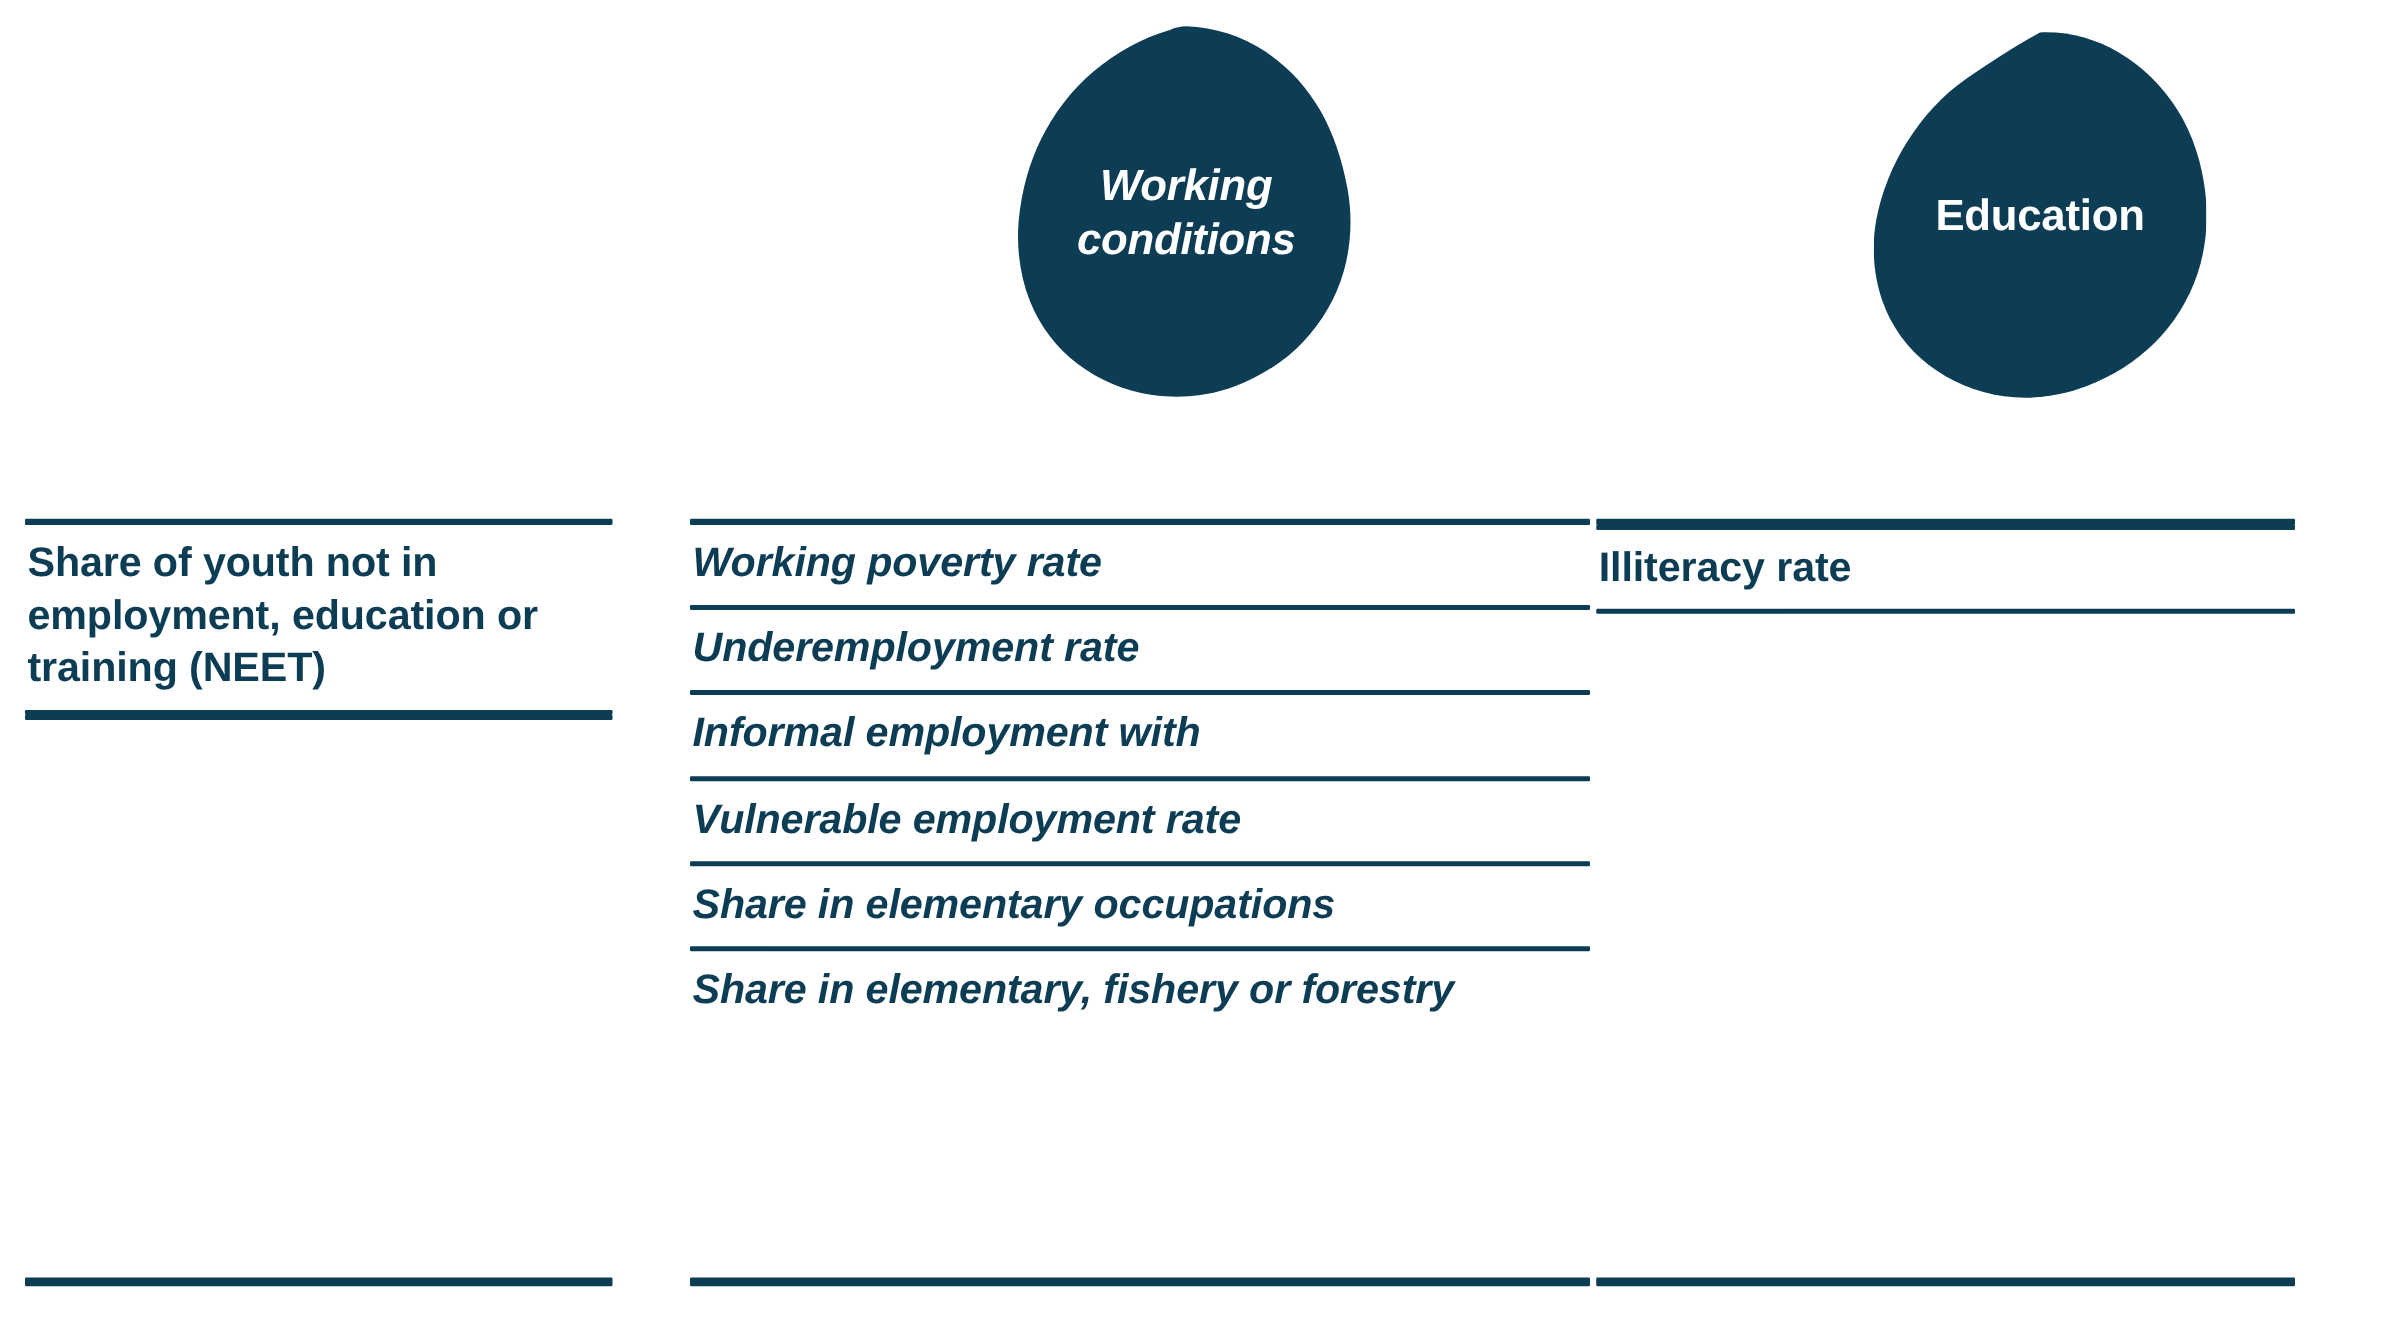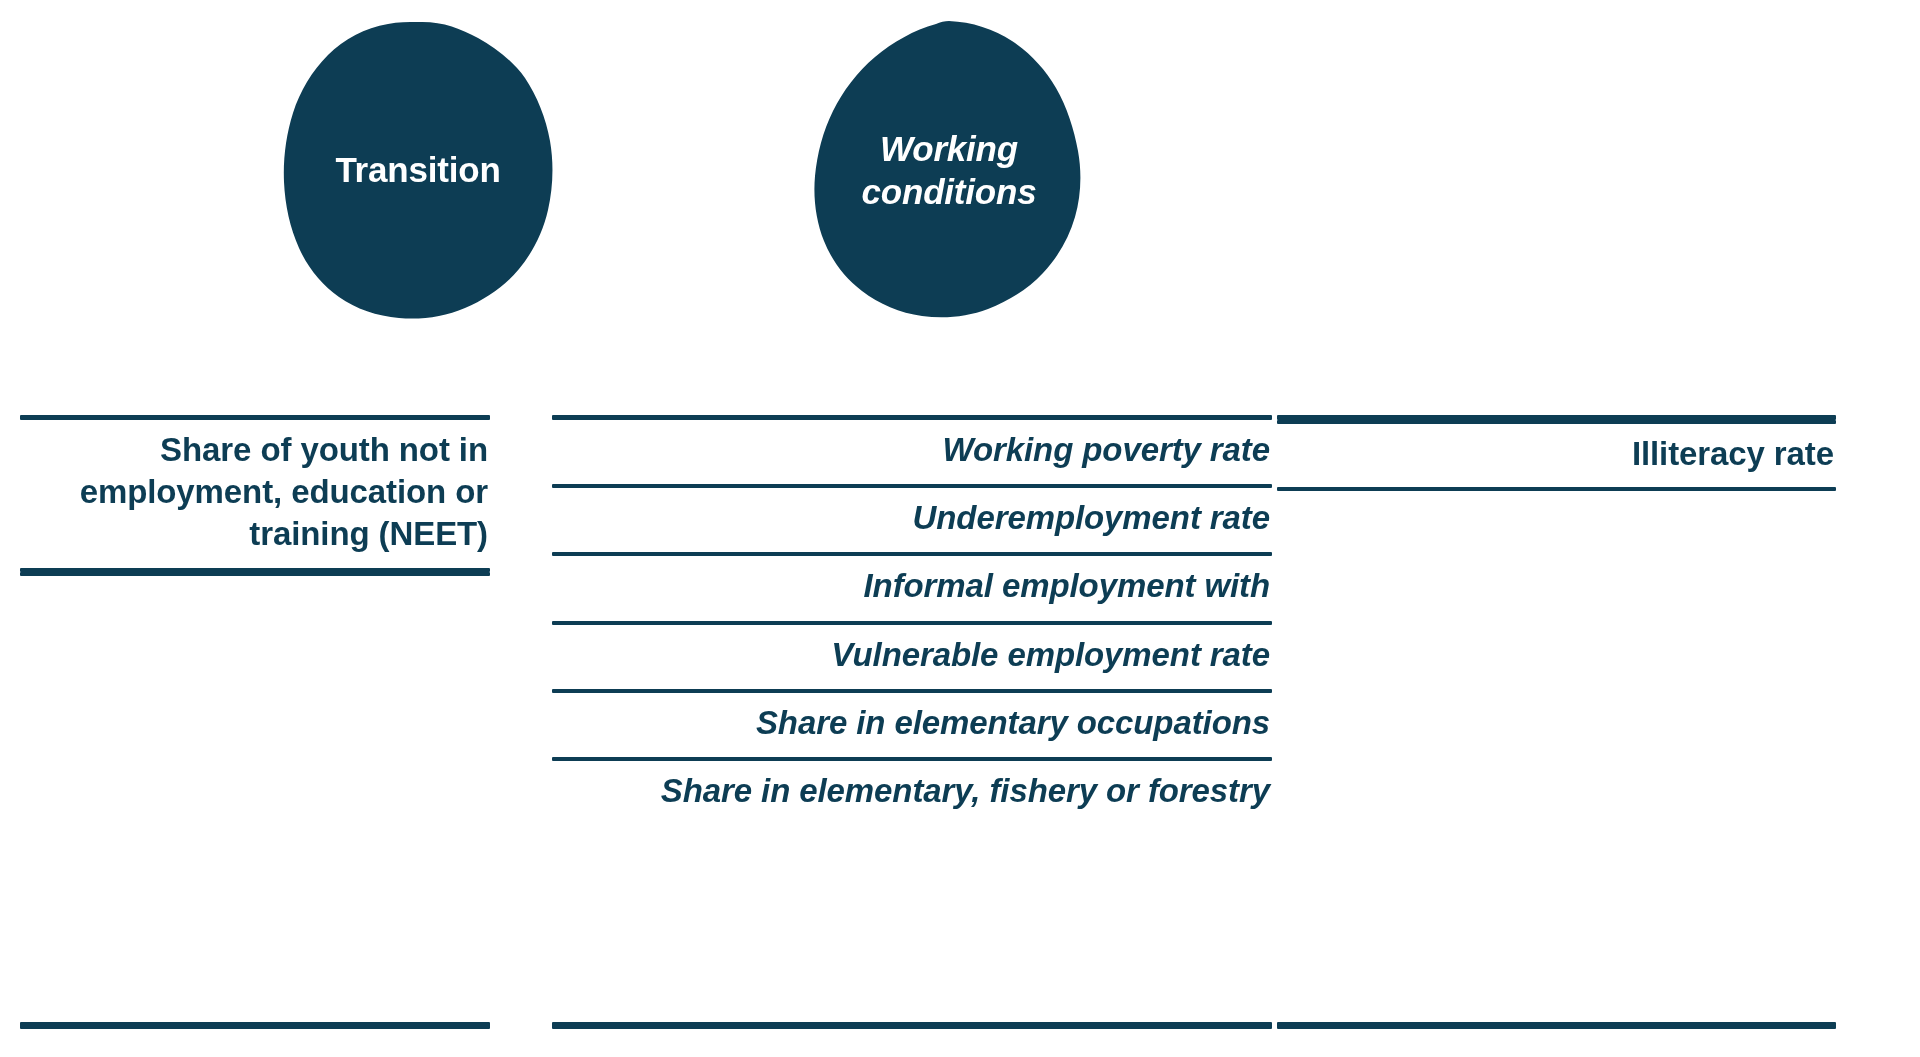--- a/index.html
+++ b/index.html
@@ -91,53 +91,40 @@
   }
   .rule.thin { height: 4px; }
   .list-item {
     color: #0D3D54;
     font-size: 33px;
     font-weight: 700;
     line-height: 1.28;
     letter-spacing: -0.1px;
     padding: 9px 2px 12px 2px;
     white-space: pre-line;
-    text-align: right;
   }
   .col-working .list-item { padding: 9px 2px 13px 2px; }
 
   .bottom-rule {
     position: absolute;
     left: 0;
     right: 0;
     top: 1022px;
     height: 7px;
     background: #0D3D54;
     border-radius: 1px;
   }
 </style>
 </head>
 <body>
 
 <div class="board">
 
   <div class="column col-transition">
 
-    <div class="circle-zone">
-      <div class="blob">
-        <svg viewBox="0 0 272 300" preserveAspectRatio="none" aria-hidden="true">
-          <path fill="#0D3D54" d="M136 2 C159 1 178 8 196 18 C214 28 231 41 243 58 C255 76 264 98 268 121
-            C272 144 271 168 266 190 C261 212 251 232 237 249 C223 266 204 279 183 288
-            C162 297 139 300 117 298 C95 296 74 289 57 277 C40 265 26 248 17 228
-            C8 208 3 185 2 162 C1 139 4 115 11 93 C18 71 30 51 46 35 C62 19 83 8 106 4
-            C116 2 126 2 136 2 Z"></path>
-        </svg>
-        <div class="blob-label">Transition</div>
-      </div>
-    </div>
 
     <div class="list">
       <div class="rule"></div>
       <div class="list-item">Share of youth not in employment, education or training (NEET)</div>
       <div class="rule thin"></div>
       <div class="rule thin"></div>
     </div>
 
     <div class="bottom-rule"></div>
   </div>
@@ -171,20 +158,31 @@
       <div class="list-item">Share in elementary occupations</div>
       <div class="rule thin"></div>
       <div class="list-item">Share in elementary, fishery or forestry</div>
     </div>
 
     <div class="bottom-rule"></div>
   </div>
 
   <div class="column col-education">
 
+    <div class="circle-zone">
+      <div class="blob">
+        <svg viewBox="0 0 266 298" preserveAspectRatio="none" aria-hidden="true">
+          <path fill="#0D3D54" d="M133 2 C156 1 177 7 196 18 C215 29 231 45 243 64 C255 83 262 105 265 128
+            C268 151 266 174 259 195 C252 216 240 235 225 250 C210 265 191 277 170 285
+            C149 293 126 296 104 293 C82 290 61 281 44 268 C27 255 14 237 7 217
+            C0 197 -2 174 2 152 C6 130 15 108 27 89 C39 70 55 52 74 39 C93 26 113 13 133 2 Z"></path>
+        </svg>
+        <div class="blob-label">Education</div>
+      </div>
+    </div>
 
     <div class="list">
       <div class="rule"></div>
       <div class="rule thin"></div>
       <div class="list-item">Illiteracy rate</div>
       <div class="rule thin"></div>
     </div>
 
     <div class="bottom-rule"></div>
   </div>

